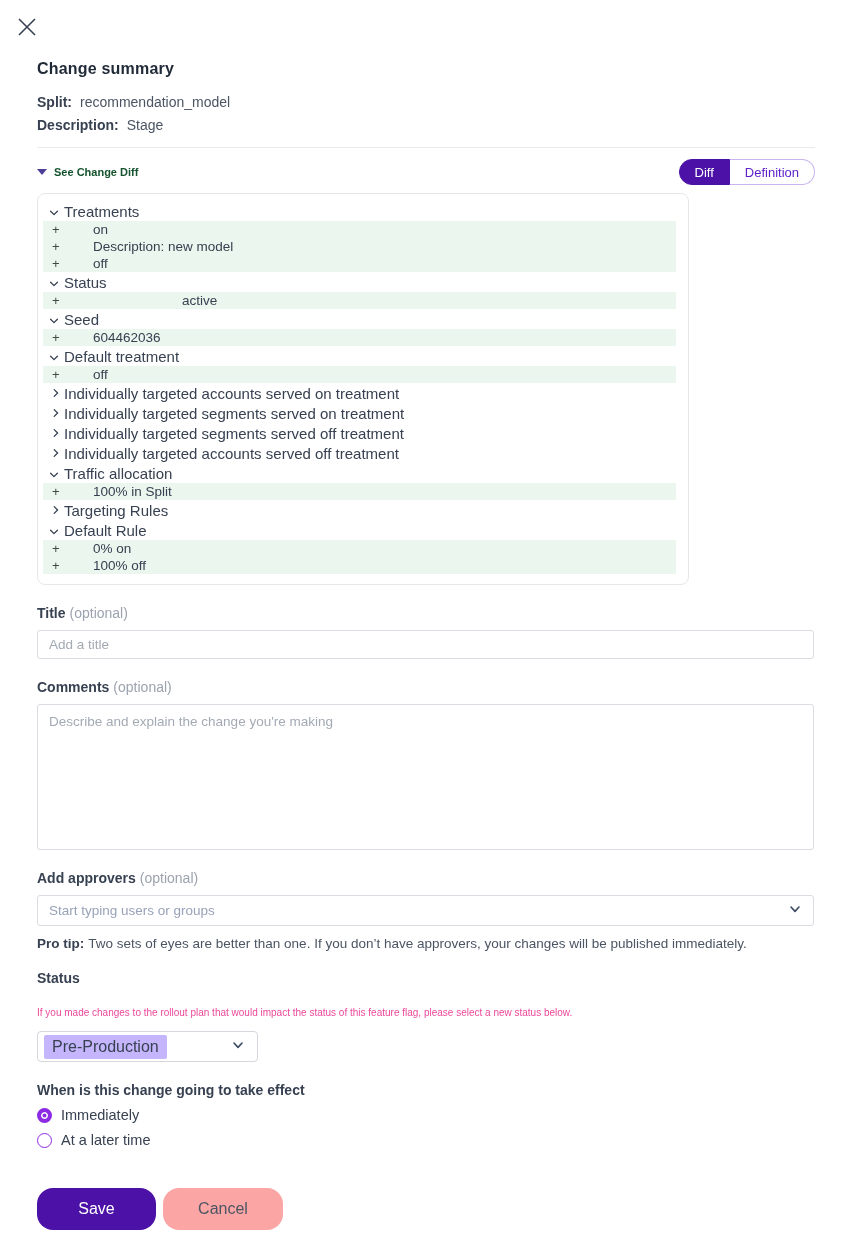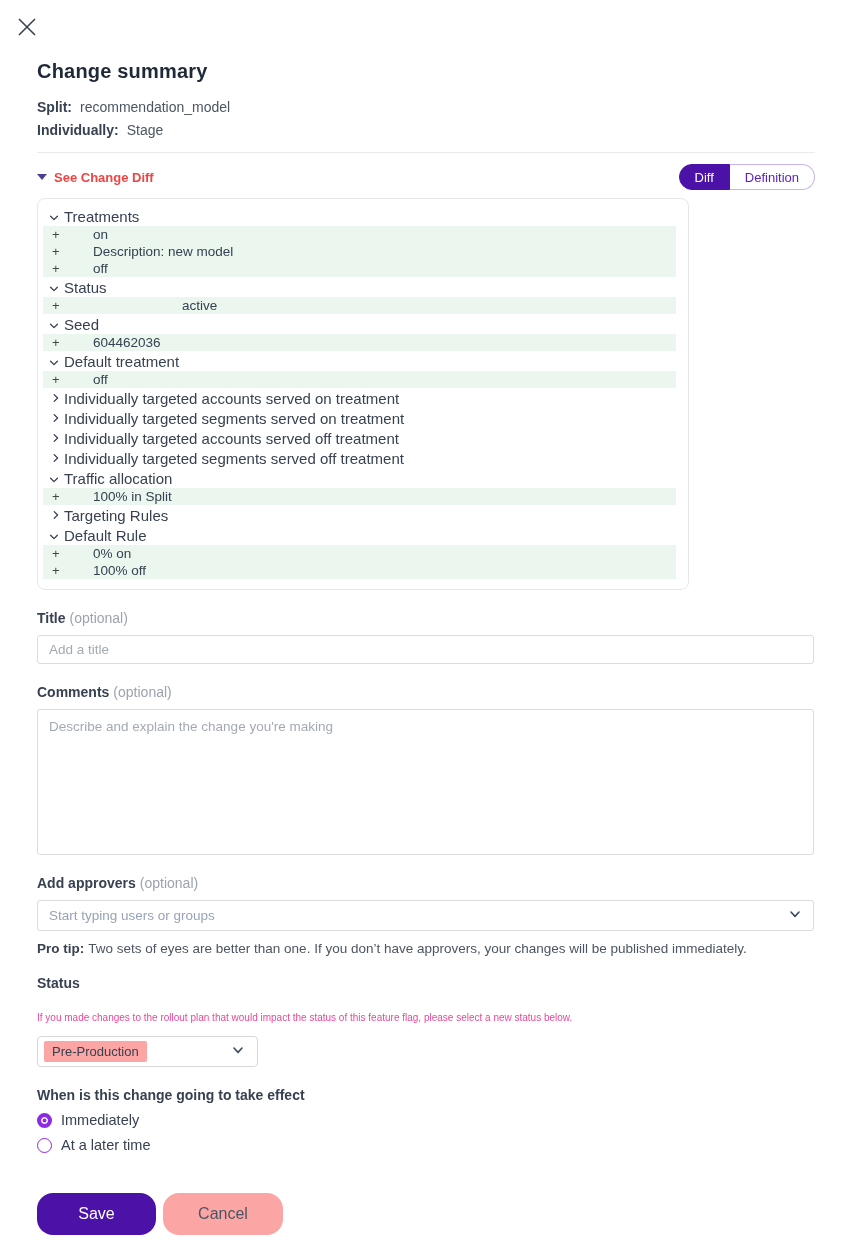--- a/index.html
+++ b/index.html
@@ -7,30 +7,30 @@
   body {
     width:851px; height:1248px; position:relative;
     font-family:"Liberation Sans", sans-serif; color:#374151;
     overflow:hidden;
   }
   .close-btn { display:block; margin:14px 0 0 14px; width:26px; height:26px; background:none; border:none; cursor:pointer; padding:2px; }
   .close-btn svg { display:block; }
 
   .content { margin-left:37px; width:778px; }
 
-  .page-title { margin-top:20px; font-size:20px; font-weight:bold; color:#1f2937; letter-spacing:.2px; }
+  .page-title { margin-top:20px; font-size:16px; font-weight:bold; color:#1f2937; letter-spacing:.2px; }
 
   .meta-row { margin-top:16px; font-size:14px; color:#4b5563; }
   .meta-row + .meta-row { margin-top:7px; }
   .meta-label { font-weight:bold; color:#374151; margin-right:8px; }
 
   .divider { margin-top:14px; height:1px; background:#e8eaed; width:778px; }
 
   .diff-header-row { margin-top:11px; display:flex; align-items:center; justify-content:space-between; width:778px; height:26px; }
-  .diff-toggle-label { display:flex; align-items:center; font-size:13px; font-weight:bold; color:#ef4444; cursor:pointer; background:none; border:none; font-family:inherit; }
+  .diff-toggle-label { display:flex; align-items:center; font-size:11px; font-weight:bold; color:#14532d; cursor:pointer; background:none; border:none; font-family:inherit; }
   .tri-down { width:0; height:0; border-left:5px solid transparent; border-right:5px solid transparent; border-top:6px solid #4d3f99; margin-right:7px; }
 
   .seg-toggle { display:flex; }
   .seg { height:26px; font-size:13px; font-family:inherit; display:flex; align-items:center; padding:0 15px; cursor:pointer; }
   .seg.active { background:#4c11a6; color:#fff; border:1px solid #4c11a6; border-radius:13px 0 0 13px; }
   .seg.inactive { background:#fff; color:#5e21c9; border:1px solid #c9b4ef; border-left:none; border-radius:0 13px 13px 0; }
 
   .diff-panel { margin-top:8px; width:652px; height:392px; border:1px solid #e5e7eb; border-radius:8px; padding:7px 0 0 0; overflow:hidden; }
   .diff-row-header { display:flex; align-items:center; height:20px; padding-left:10px; font-size:15px; color:#374151; cursor:pointer; }
   .diff-row-header .chev { width:12px; height:12px; margin-right:4px; flex:none; }
@@ -51,21 +51,21 @@
 
   .approver-select { margin-top:9px; width:777px; height:31px; border:1px solid #d9dce1; border-radius:3px; display:flex; align-items:center; justify-content:space-between; padding:12px 11px; cursor:pointer; background:#fff; }
   .approver-placeholder { font-size:13.5px; color:#98a2b8; }
 
   .pro-tip { margin-top:9px; font-size:13.5px; line-height:17px; color:#4b5563; width:720px; }
   .pro-tip-label { font-weight:bold; color:#374151; margin-right:4px; }
 
   .status-desc { margin-top:18px; font-size:10px; line-height:17px; color:#ec4899; width:765px; }
 
   .status-select { margin-top:10px; width:221px; height:31px; border:1px solid #d4d7dc; border-radius:4px; display:flex; align-items:center; justify-content:space-between; padding:0 12px 0 6px; cursor:pointer; background:#fff; }
-  .status-chip { background:#fca5a5; border-radius:2px; padding:3px 8px; font-size:13px; color:#374151;text-align:center; }
+  .status-chip { background:#c4b5fd; border-radius:2px; padding:3px 8px; font-size:16px; color:#374151;text-align:center; }
 
   .radio-group { margin-top:9px; }
   .radio-option { display:flex; align-items:center; margin-top:9px; cursor:pointer; }
   .radio-circle { width:15px; height:15px; border-radius:50%; border:1.5px solid #8d2ae3; margin-right:9px; flex:none; background:#fff; }
   .radio-circle.sel { border:4.5px solid #8d2ae3; background:#8d2ae3; box-shadow:inset 0 0 0 1.5px #fff; }
   .radio-label { font-size:14.5px; color:#374151; }
 
   .actions-row { margin-top:40px; display:flex; }
   .btn { height:42px; border:none; border-radius:16px; font-size:16px; font-family:inherit; cursor:pointer; }
   .btn-save { width:119px; background:#4c11a6; color:#fff; }
@@ -83,21 +83,21 @@
 </button>
 
 <div class="content">
 
   <h1 class="page-title">Change summary</h1>
 
   <div class="meta-row">
     <span class="meta-label">Split:</span><span>recommendation_model</span>
   </div>
   <div class="meta-row">
-    <span class="meta-label">Individually:</span><span>Stage</span>
+    <span class="meta-label">Description:</span><span>Stage</span>
   </div>
 
   <div class="divider"></div>
 
   <div class="diff-header-row">
     <button class="diff-toggle-label">
       <span class="tri-down"></span>
       <span>See Change Diff</span>
     </button>
     <div class="seg-toggle">
@@ -192,30 +192,30 @@
     </span>
     <span class="lbl">Individually targeted segments served on treatment</span>
   </div>
 
   <div class="diff-row-header">
     <span class="chev collapsed">
       <svg width="12" height="12" viewBox="0 0 12 12">
               <polyline points="2.6,4.2 6,7.6 9.4,4.2" fill="none" stroke="#374151" stroke-width="1.3" stroke-linecap="round" stroke-linejoin="round"></polyline>
             </svg>
     </span>
+    <span class="lbl">Individually targeted segments served off treatment</span>
+  </div>
+
+  <div class="diff-row-header">
+    <span class="chev collapsed">
+      <svg width="12" height="12" viewBox="0 0 12 12">
+              <polyline points="2.6,4.2 6,7.6 9.4,4.2" fill="none" stroke="#374151" stroke-width="1.3" stroke-linecap="round" stroke-linejoin="round"></polyline>
+            </svg>
+    </span>
     <span class="lbl">Individually targeted accounts served off treatment</span>
-  </div>
-
-  <div class="diff-row-header">
-    <span class="chev collapsed">
-      <svg width="12" height="12" viewBox="0 0 12 12">
-              <polyline points="2.6,4.2 6,7.6 9.4,4.2" fill="none" stroke="#374151" stroke-width="1.3" stroke-linecap="round" stroke-linejoin="round"></polyline>
-            </svg>
-    </span>
-    <span class="lbl">Individually targeted segments served off treatment</span>
   </div>
 
   <div class="diff-row-header">
     <span class="chev">
       <svg width="12" height="12" viewBox="0 0 12 12">
               <polyline points="2.6,4.2 6,7.6 9.4,4.2" fill="none" stroke="#374151" stroke-width="1.3" stroke-linecap="round" stroke-linejoin="round"></polyline>
             </svg>
     </span>
     <span class="lbl">Traffic allocation</span>
   </div>

